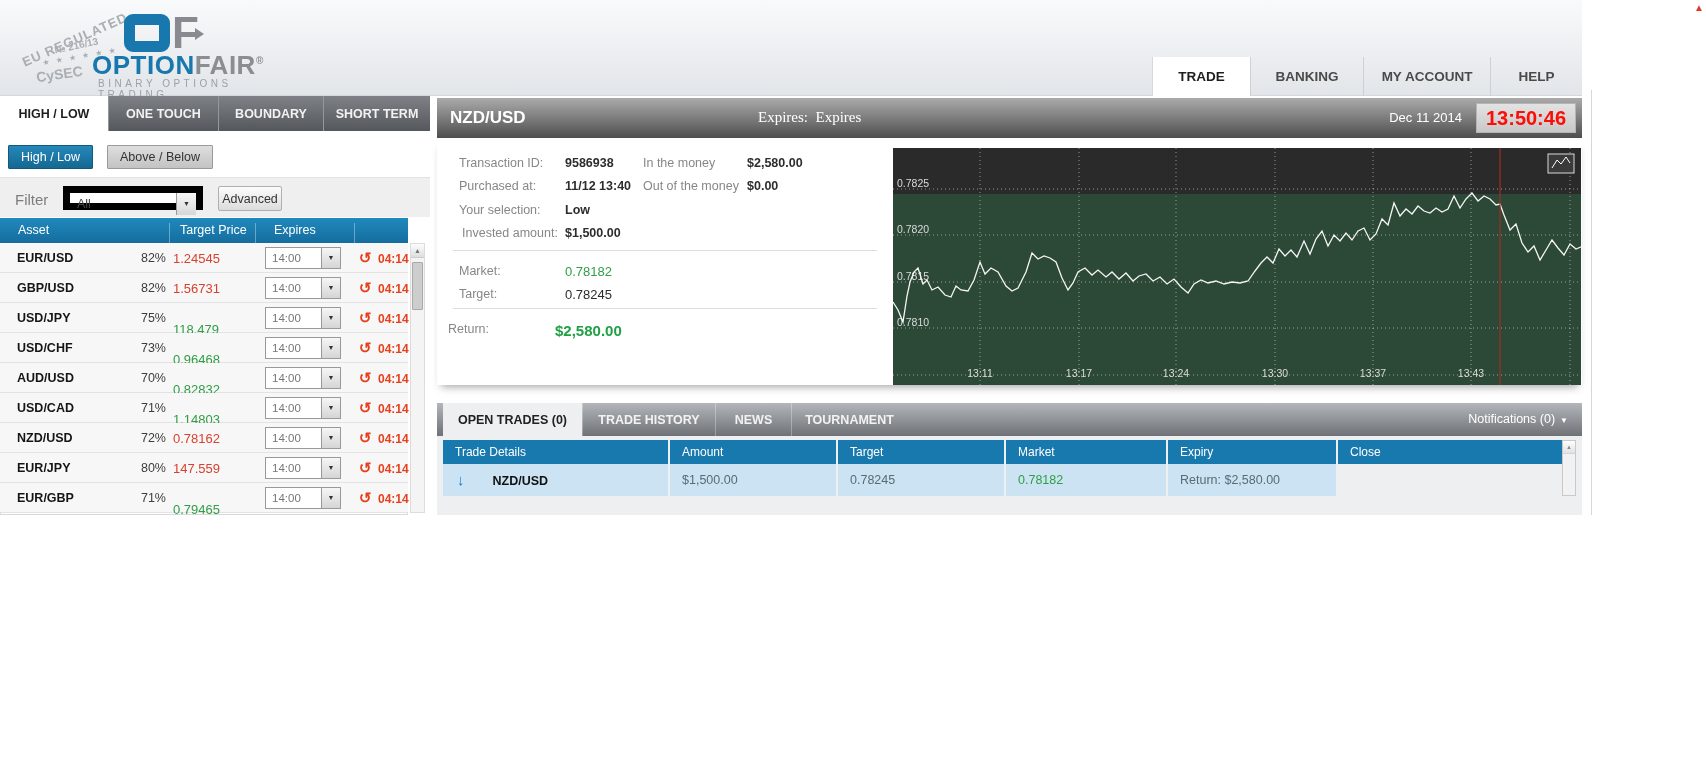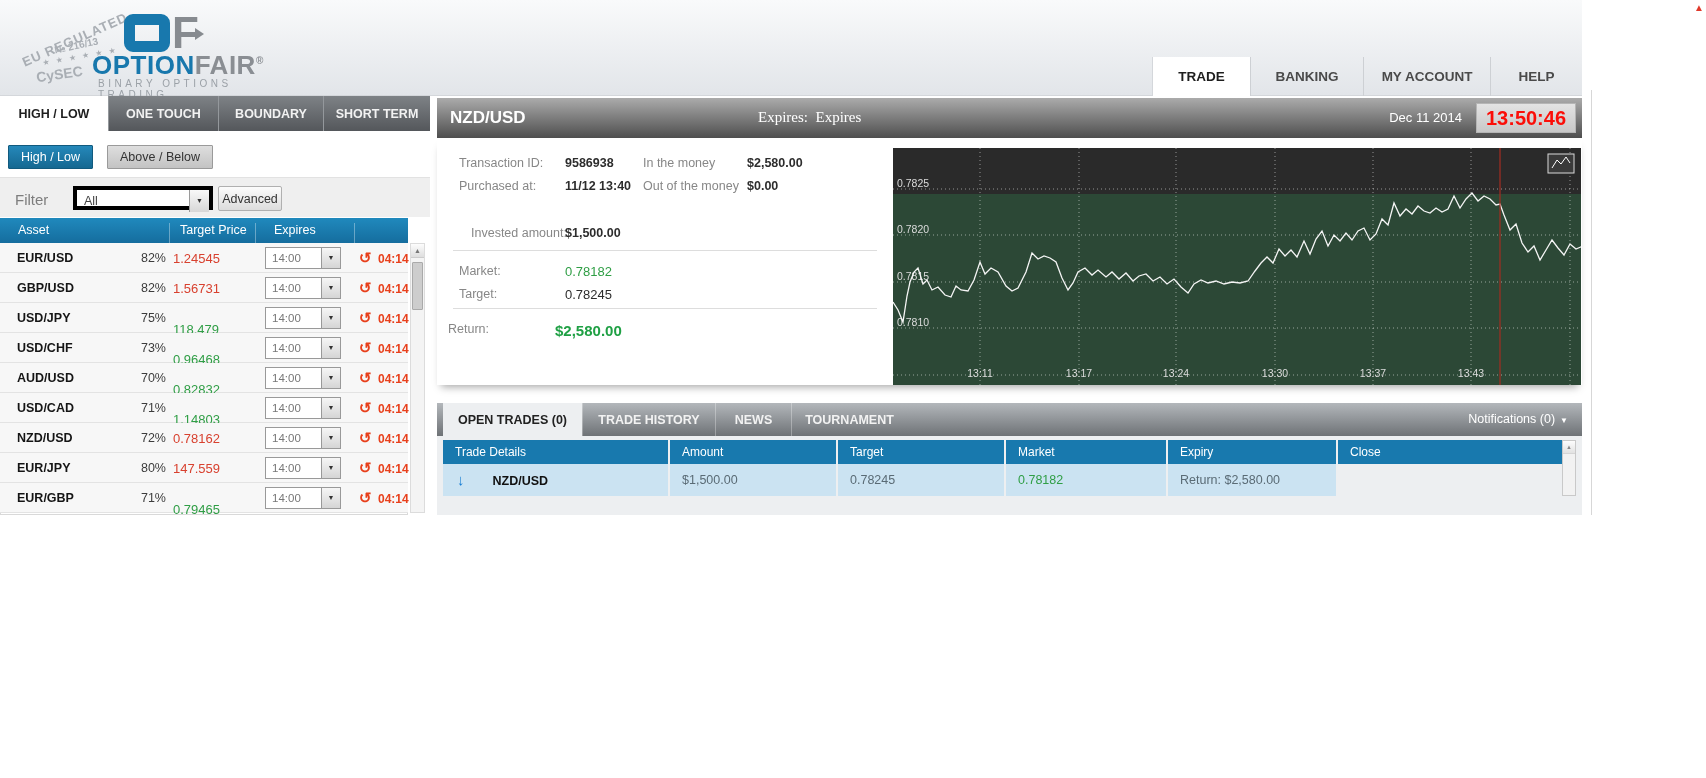--- a/index.html
+++ b/index.html
@@ -41,21 +41,21 @@
   .side-tabs { position:absolute; left:0; top:0; height:35px; display:flex; }
   .side-tab { display:flex; align-items:center; justify-content:center; font-size:12.5px; font-weight:bold;
               color:#f2f2f2; background:linear-gradient(#7e8286,#54575b); border-left:1px solid #94989c; cursor:pointer; }
   .side-tab.active { background:#fff; color:#1e1e1e; border-left:none; }
   .mode { position:absolute; left:0; top:49px; }
   .mode-btn { position:absolute; top:0; height:24px; font-size:12.5px; cursor:pointer; border-radius:1px; }
   .mode-btn.m1 { left:8px; width:85px; background:linear-gradient(#2588ba,#156891); color:#fff; border:1px solid #115a7e; }
   .mode-btn.m2 { left:107px; width:106px; background:linear-gradient(#dededе,#c3c3c3); background:linear-gradient(#dedede,#c3c3c3); color:#333; border:1px solid #9a9a9a; }
   .filter-bar { position:absolute; left:0; top:81px; width:430px; height:40px; background:#efefef; border-top:1px solid #e2e2e2; }
   .flt-label { position:absolute; left:15px; top:13px; font-size:15px; color:#7d7d7d; }
-  .flt-select { position:absolute; left:73px; top:8px; width:140px; height:24px; background:#fff; border:4px solid #000000; cursor:pointer; }
+  .flt-select { position:absolute; left:63px; top:8px; width:140px; height:24px; background:#fff; border:7px solid #000000; cursor:pointer; }
   .flt-val { position:absolute; left:7px; top:4px; font-size:12.5px; color:#444; }
   .dd { position:absolute; right:0; top:0; width:20px; height:22px; background:linear-gradient(#f8f8f8,#d7d7d7);
         border-left:1px solid #9a9a9a; text-align:center; font-size:7px; color:#333; line-height:22px; font-style:normal; }
   .adv { position:absolute; left:218px; top:8px; width:64px; height:25px; background:linear-gradient(#fcfcfc,#dcdcdc);
          border:1px solid #b0b0b0; border-radius:2px; font-size:12.5px; color:#333; cursor:pointer; }
   .atable { position:absolute; left:0; top:122px; width:408px; height:297px; border:1px solid #d9d9d9; border-top:none; }
   .ahead { position:absolute; left:-1px; top:0; width:408px; height:25px; background:linear-gradient(#2089bd,#156d9e); }
   .ahead span { position:absolute; top:5px; font-size:12.5px; color:#fff; }
   .h-asset { left:18px; } .h-target { left:180px; } .h-exp { left:262px;margin-left:12px; }
   .hsep { position:absolute; top:2px; width:1px; height:21px; background:rgba(255,255,255,.35); }
@@ -298,22 +298,26 @@
         <span class="dvalue" style="left:128px">9586938</span>
         <span class="dlabel" style="left:206px">In the money</span>
         <span class="dvalue" style="left:310px">$2,580.00</span>
       </div>
       <div class="drow" style="top:41px">
         <span class="dlabel" style="left:22px">Purchased at:</span>
         <span class="dvalue" style="left:128px">11/12 13:40</span>
         <span class="dlabel" style="left:206px">Out of the money</span>
         <span class="dvalue" style="left:310px">$0.00</span>
       </div>
+      <div class="drow" style="top:65px">
+        <span class="dlabel" style="left:22px">Your selection:</span>
+        <span class="dvalue" style="left:128px">Low</span>
+      </div>
       <div class="drow" style="top:88px">
-        <span class="dlabel" style="left:34px">Invested amount:</span>
+        <span class="dlabel" style="left:25px">Invested amount:</span>
         <span class="dvalue" style="left:128px">$1,500.00</span>
       </div>
       <div class="hr" style="top:112px"></div>
       <div class="drow" style="top:126px">
         <span class="dlabel" style="left:22px">Market:</span>
         <span class="dval-green" style="left:128px">0.78182</span>
       </div>
       <div class="drow" style="top:149px">
         <span class="dlabel" style="left:22px">Target:</span>
         <span class="dval-dark" style="left:128px">0.78245</span>

